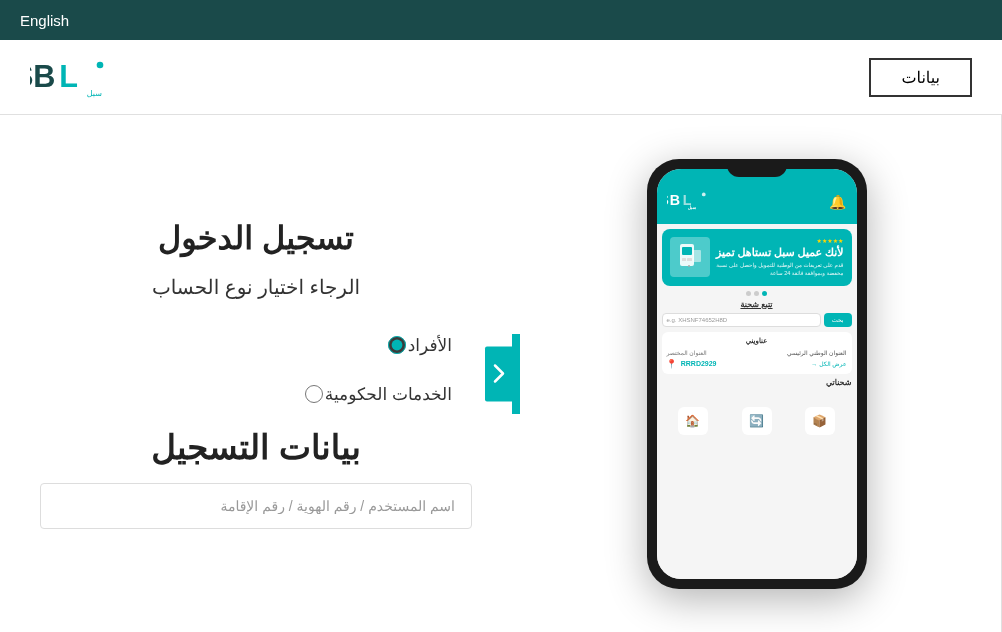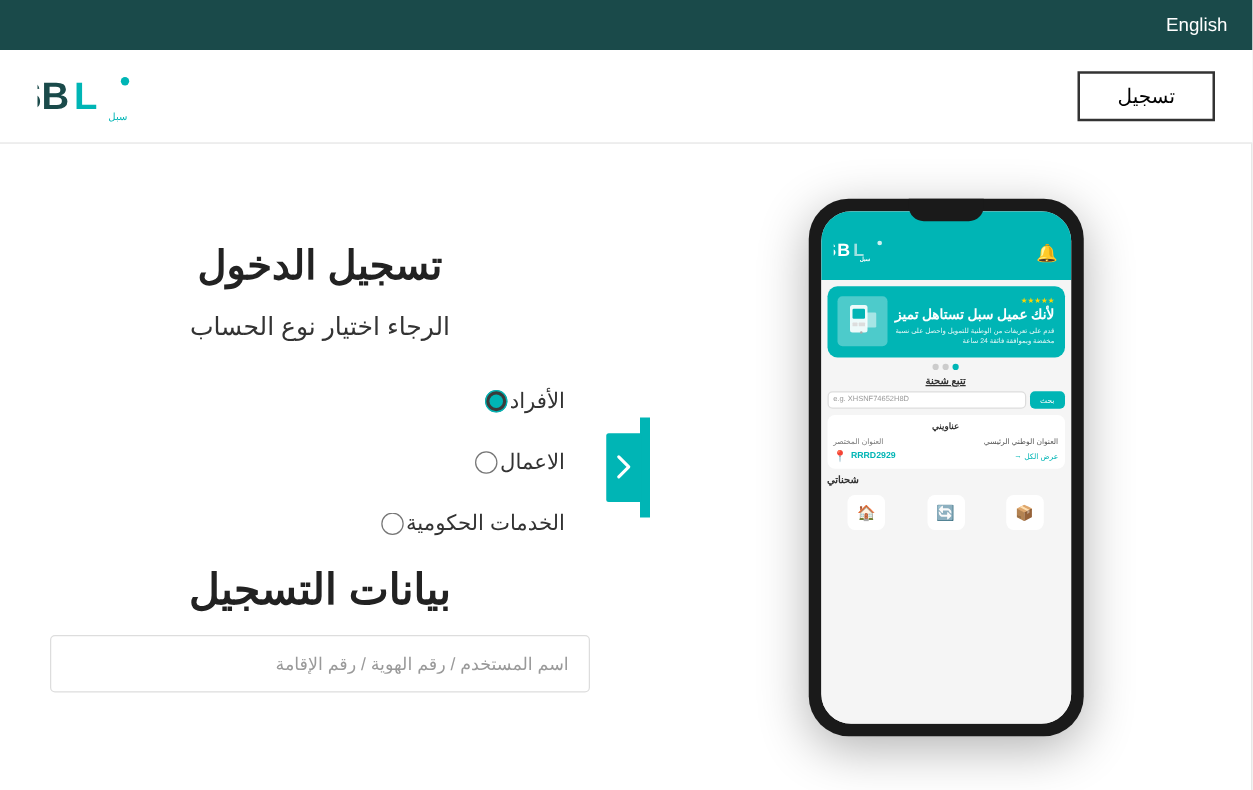--- a/index.html
+++ b/index.html
@@ -15,21 +15,20 @@
     }
 
     
     .top-bar {
       background: #1a4a4a;
       height: 40px;
       display: flex;
       align-items: center;
       padding: 0 20px;
       direction: ltr;
-      justify-content: flex-end;
     }
 
     .top-bar-english {
       color: #ffffff;
       font-size: 15px;
       font-weight: 400;
       cursor: pointer;
     }
 
     
@@ -262,22 +261,22 @@
       font-size: 6px;
       direction: rtl;
       display: flex;
       align-items: center;
       gap: 2px;
     }
 
     .phone-shipments-title {
       font-size: 8px;
       font-weight: bold;
-      text-align: left;
-      margin-bottom: 8px;
+      text-align: right;
+      margin-bottom: 20px;
       color: #333;
     }
 
     .phone-icons-row {
       display: flex;
       justify-content: space-around;
     }
 
     .phone-icon-item {
       width: 30px;
@@ -401,21 +400,21 @@
   </style>
 </head>
 <body>
 
 <div class="top-bar">
   <span class="top-bar-english">English</span>
 </div>
 
 <div class="header">
 
-  <button class="register-btn">تسجيل</button>
+  <button class="register-btn">بيانات</button>
 
   <div class="logo-area">
     <svg class="logo-svg" viewBox="0 0 120 60" xmlns="http://www.w3.org/2000/svg">
 
       <text x="5" y="45" font-size="46" font-weight="bold" fill="#1a4a4a" font-family="Arial">S</text>
 
       <text x="38" y="45" font-size="46" font-weight="bold" fill="#1a4a4a" font-family="Arial">B</text>
 
       <text x="72" y="45" font-size="46" font-weight="bold" fill="#00b5b5" font-family="Arial">L</text>
 
@@ -522,24 +521,20 @@
 
     <p class="account-type-label">الرجاء اختيار نوع الحساب</p>
 
     <div class="radio-group">
 
       <label class="radio-item">
         <span class="radio-label">الأفراد</span>
         <input type="radio" name="account_type" checked="" style="">
       </label>
 
-      <label class="radio-item">
-        <span class="radio-label">الاعمال</span>
-        <input type="radio" name="account_type" style="">
-      </label>
 
       <label class="radio-item">
         <span class="radio-label">الخدمات الحكومية</span>
         <input type="radio" name="account_type" style="">
       </label>
 
     </div>
 
     <h2 class="registration-data-title">بيانات التسجيل</h2>
 

